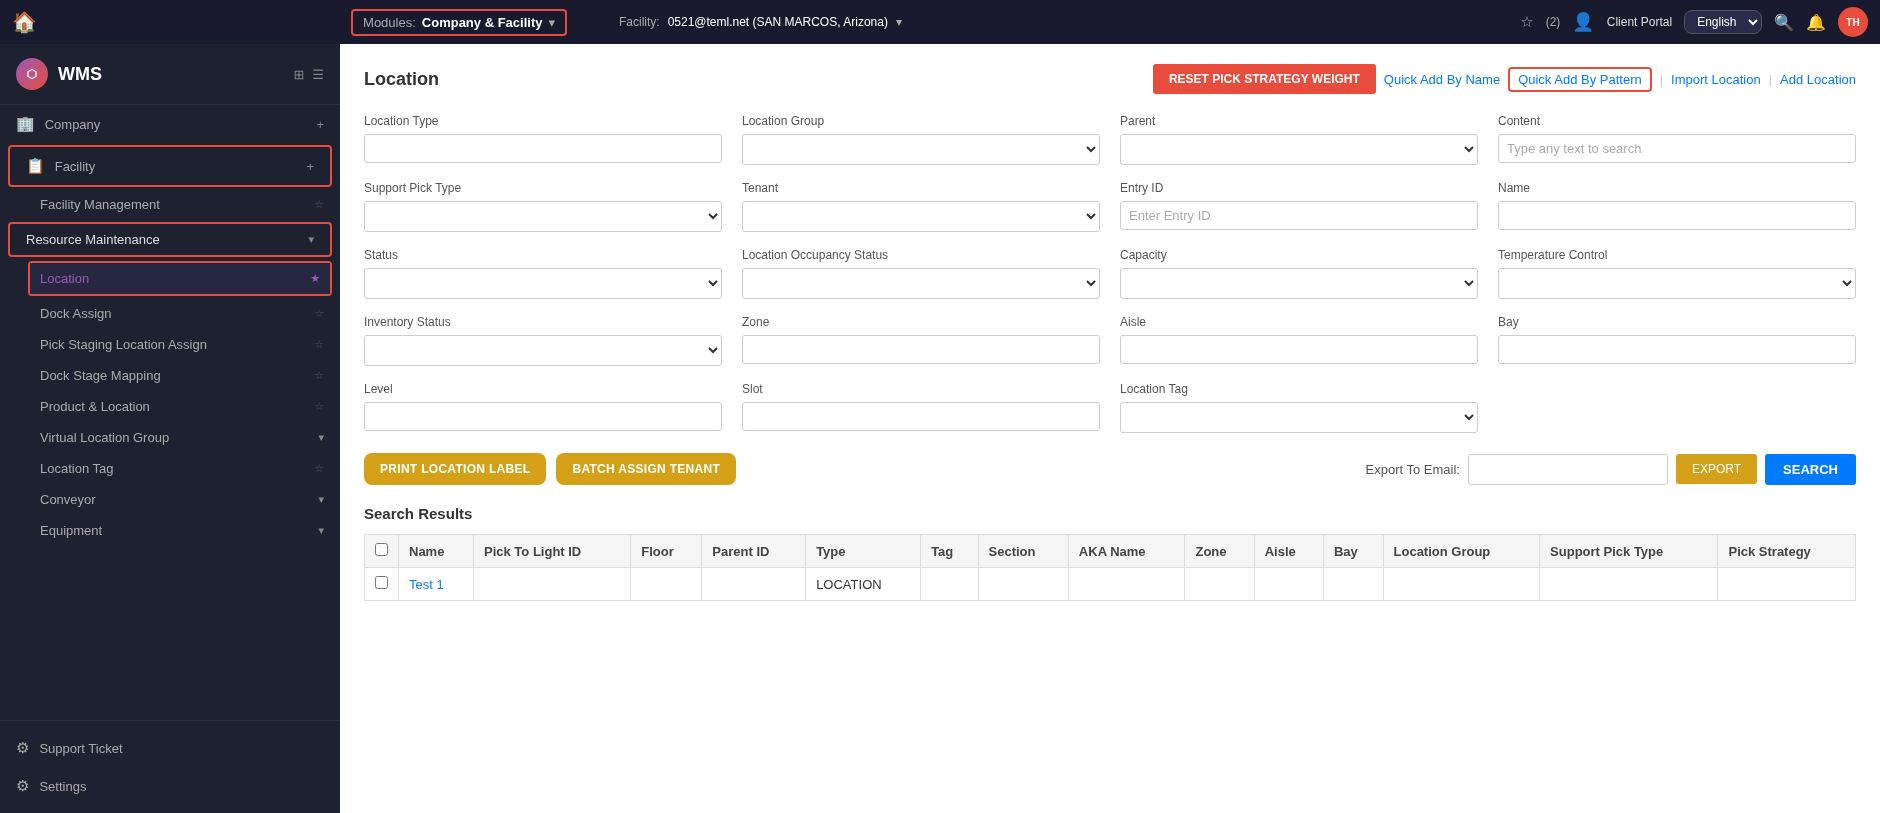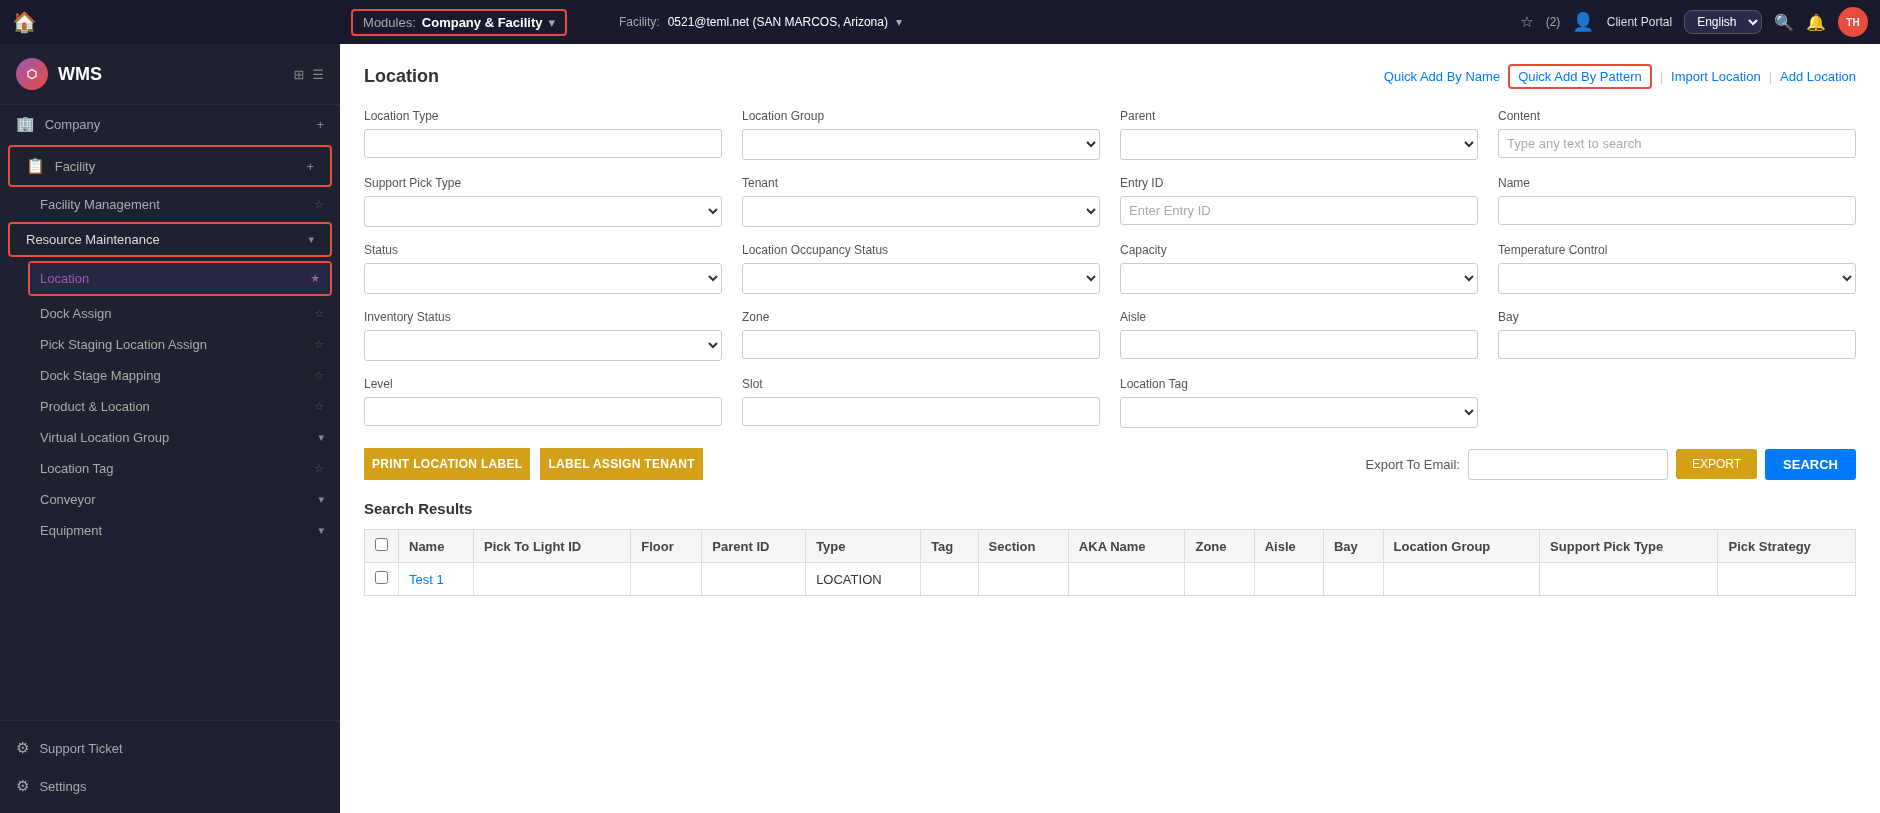--- a/index.html
+++ b/index.html
@@ -204,25 +204,25 @@
       display: flex;
       align-items: center;
       gap: 10px;
       margin-bottom: 20px;
       flex-wrap: wrap;
     }
     .btn-yellow {
       background: #d4a017;
       color: #fff;
       border: none;
-      padding: 9px 8px;
+      padding: 9px 16px;
       font-size: 12px;
       font-weight: bold;
       cursor: pointer;
-      border-radius: 1px;
+      border-radius: 8px;
       letter-spacing: 0.3px;
     }
     .export-area { margin-left: auto; display: flex; align-items: center; gap: 8px; }
     .export-label { font-size: 13px; color: #555; }
     .export-input {
       border: 1px solid #ccc;
       border-radius: 3px;
       padding: 7px 10px;
       font-size: 13px;
       width: 200px;
@@ -399,20 +399,21 @@
         <span>Settings</span>
       </div>
     </div>
   </div>
 
   <div class="content">
 
     <div class="page-header">
       <h2 class="page-title">Location</h2>
       <div class="header-actions">
+        <button class="btn-reset">RESET PICK STRATEGY WEIGHT</button>
         <button class="btn-link">Quick Add By Name</button>
         <div style="border: 2px solid #e74c3c; border-radius: 4px; display:inline-block;">
           <button class="btn-link" style="padding: 3px 8px;">Quick Add By Pattern</button>
         </div>
         <span class="divider">|</span>
         <button class="btn-link">Import Location</button>
         <span class="divider">|</span>
         <button class="btn-link">Add Location</button>
       </div>
     </div>
@@ -519,21 +520,21 @@
           <option value=""></option>
         </select>
       </div>
       <div class="filter-group">
         
       </div>
     </div>
 
     <div class="action-row">
       <button class="btn-yellow">PRINT LOCATION LABEL</button>
-      <button class="btn-yellow">LABEL ASSIGN TENANT</button>
+      <button class="btn-yellow">BATCH ASSIGN TENANT</button>
       <div class="export-area">
         <span class="export-label">Export To Email:</span>
         <input class="export-input" type="text" style="">
         <button class="btn-export">EXPORT</button>
         <button class="btn-search">SEARCH</button>
       </div>
     </div>
 
     <div>
       <div class="results-title">Search Results</div>

